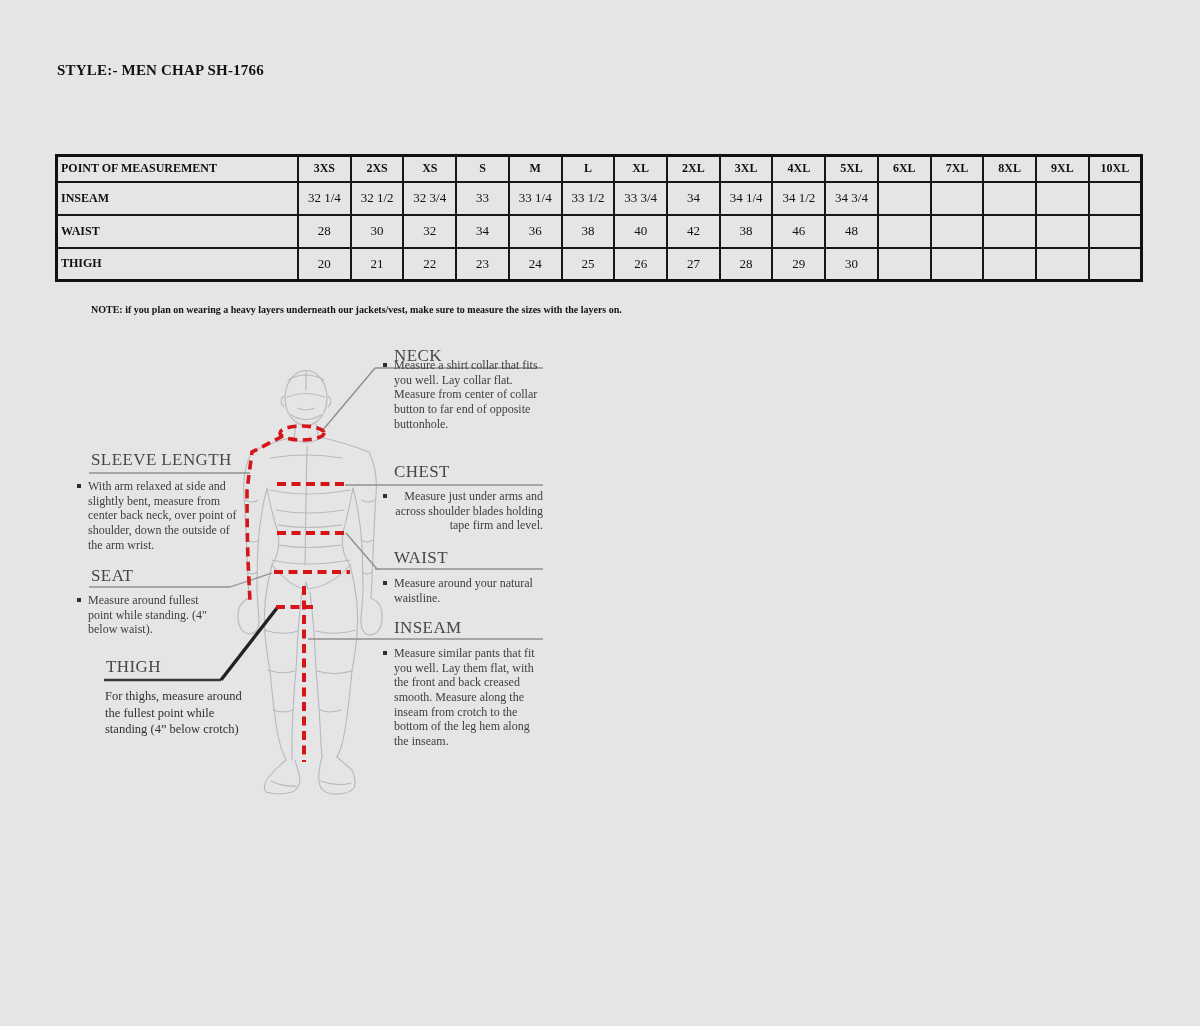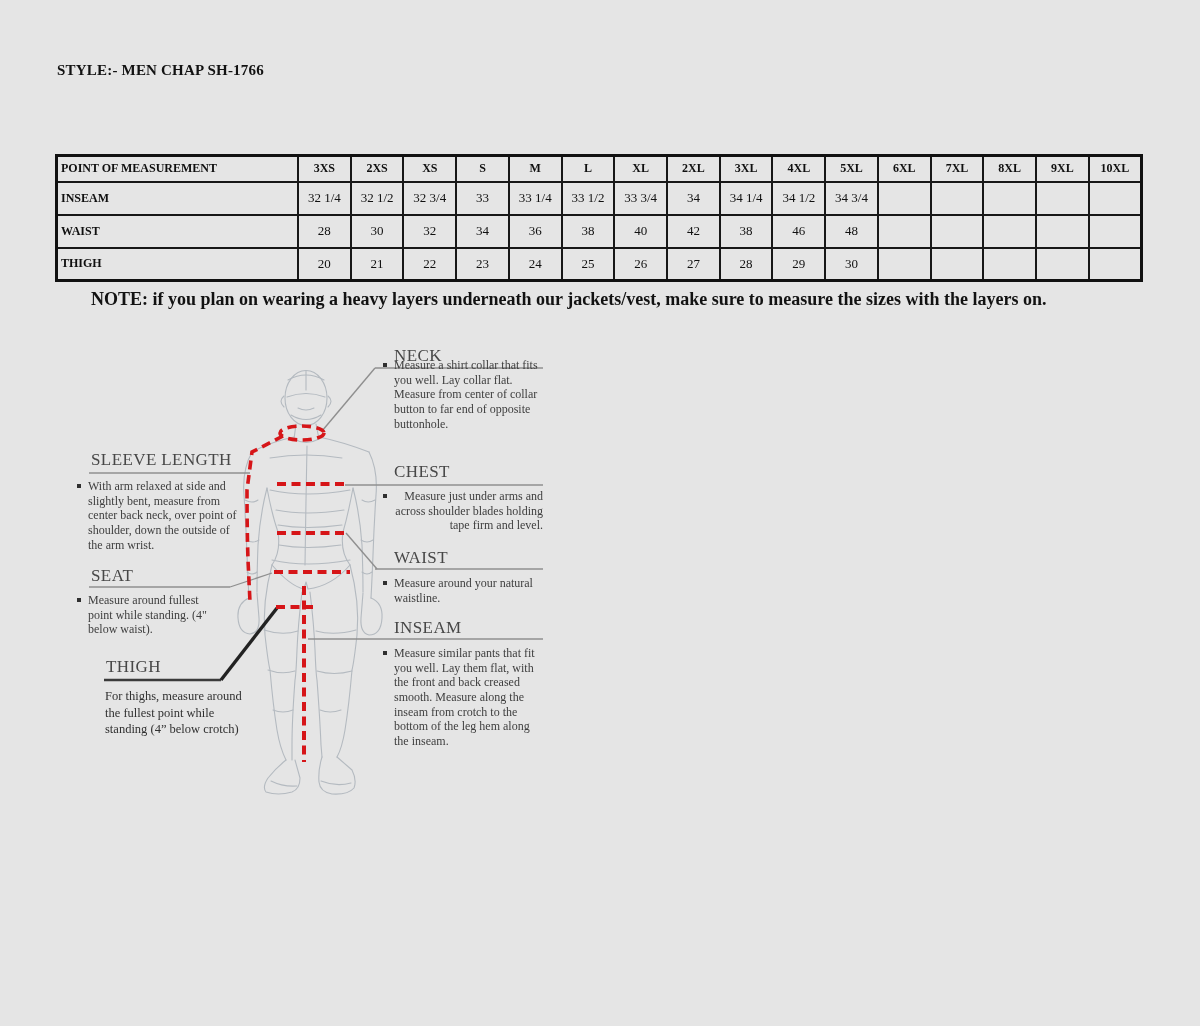--- a/index.html
+++ b/index.html
@@ -1,19 +1,19 @@
 <!DOCTYPE html>
 <html><head>
 <meta charset="utf-8">
 <style>
   html,body{margin:0;padding:0;background:#fff;}
   .page{position:relative;width:1200px;height:1026px;background:#e5e5e5;overflow:hidden;
         font-family:Liberation Serif, serif;}
   .title{position:absolute;left:57px;top:62px;font-size:15px;font-weight:bold;color:#121212;letter-spacing:.2px;}
-  .note{position:absolute;left:57px;top:289px;font-size:18px;font-weight:bold;color:#121212;padding-left:34px;}
+  .note{position:absolute;left:57px;top:304px;font-size:10px;font-weight:bold;color:#121212;padding-left:34px;}
 
   table.sizetable{position:absolute;left:55px;top:154px;width:1088px;border-collapse:collapse;
         table-layout:fixed;border:3px solid #111;}
   .sizetable th,.sizetable td{border:2px solid #171717;text-align:center;vertical-align:middle;
         color:#101010;overflow:hidden;white-space:nowrap;}
   .sizetable thead tr{height:26px;}
   .sizetable thead th{font-size:12px;font-weight:bold;}
   .sizetable th.pom{width:235px;text-align:left;padding-left:3px;}
   .sizetable tbody tr{height:33px;}
   .sizetable tbody td{font-size:13px;font-weight:normal;}

